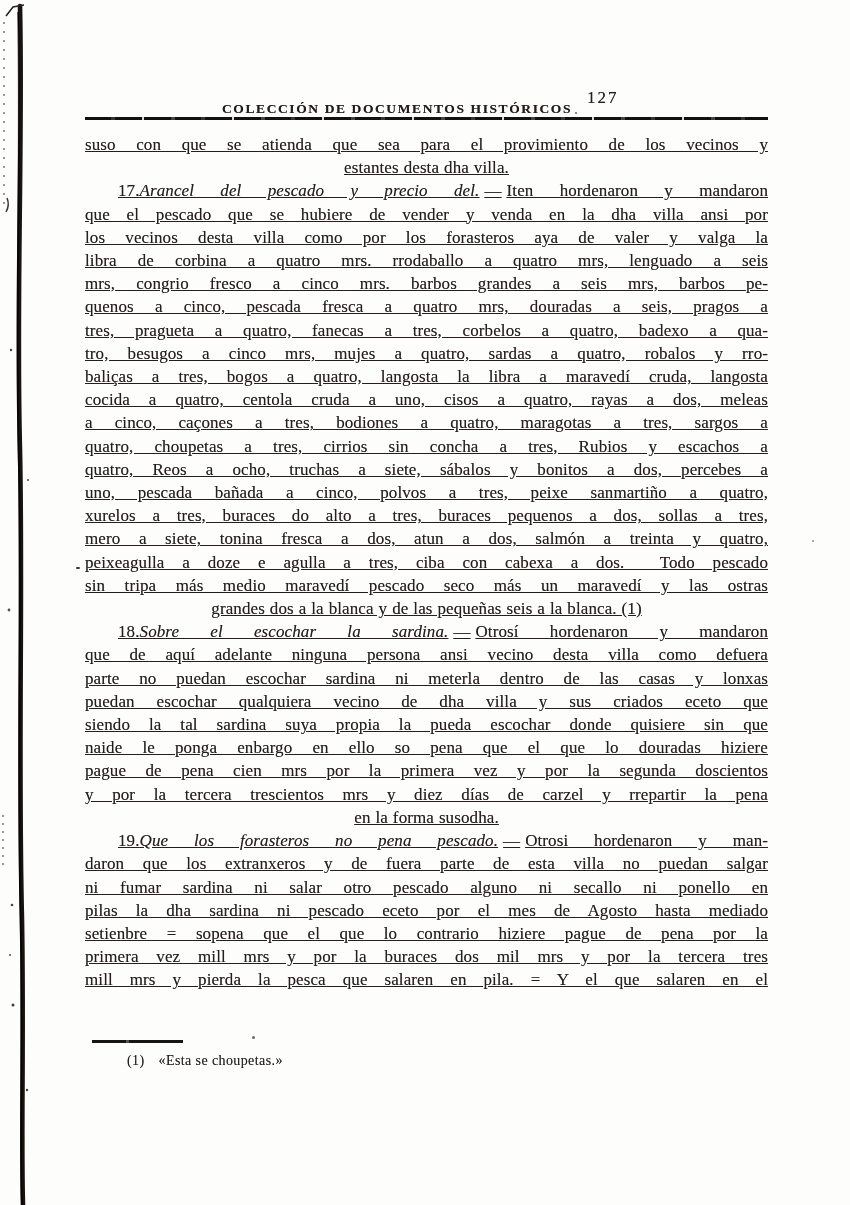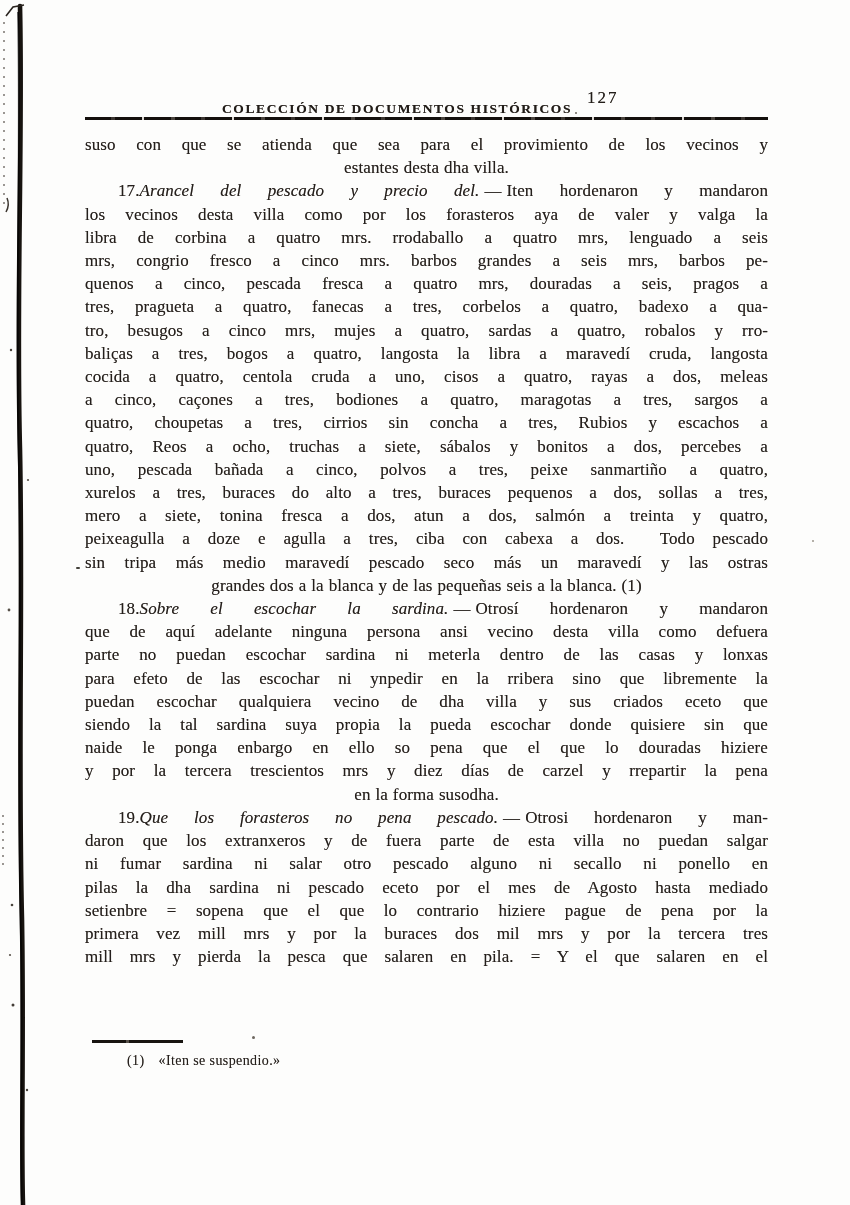--- a/index.html
+++ b/index.html
@@ -31,20 +31,21 @@
       #14100d 0 26px,#3c3631 26px 30px,#14100d 30px 57px,
       #dedad4 57px 59px,#14100d 59px 86px,#4a443e 86px 90px);
   }
 
   
   .pagebody{
     position:absolute;left:85px;top:133px;width:683px;
     font-size:17px;line-height:23.2px;
     letter-spacing:.1px;word-spacing:.6px;
     text-shadow:0 0 .55px rgba(40,28,16,.5);
+    text-decoration:underline;
   }
   .line{min-height:23.2px;text-align:center;}
   .line.justify{text-align:justify;text-align-last:justify;}
   .line.indent{text-indent:33px;}
   .num{}
   .ital{font-style:italic;margin-right:4px;}
   .dash{margin:0 5px 0 1px;}
 
   
   .footnote-rule{
@@ -87,56 +88,57 @@
 <div class="header">
   <span class="htitle">COLECCIÓN DE DOCUMENTOS HISTÓRICOS</span>
   <span class="pagenum">127</span>
 </div>
 <div class="header-rule"></div>
 
 <div class="pagebody">
     <div class="line justify">suso con que se atienda que sea para el provimiento de los vecinos y</div>
     <div class="line">estantes desta dha villa.</div>
     <div class="line justify indent"><span class="num">17.</span><span class="ital">Arancel del pescado y precio del.</span><span class="dash">—</span>Iten hordenaron y mandaron</div>
+    <div class="line justify">que el pescado que se hubiere de vender y venda en la dha villa ansi por</div>
     <div class="line justify">los vecinos desta villa como por los forasteros aya de valer y valga la</div>
     <div class="line justify">libra de corbina a quatro mrs. rrodaballo a quatro mrs, lenguado a seis</div>
     <div class="line justify">mrs, congrio fresco a cinco mrs. barbos grandes a seis mrs, barbos pe-</div>
     <div class="line justify">quenos a cinco, pescada fresca a quatro mrs, douradas a seis, pragos a</div>
     <div class="line justify">tres, pragueta a quatro, fanecas a tres, corbelos a quatro, badexo a qua-</div>
     <div class="line justify">tro, besugos a cinco mrs, mujes a quatro, sardas a quatro, robalos y rro-</div>
     <div class="line justify">baliças a tres, bogos a quatro, langosta la libra a maravedí cruda, langosta</div>
     <div class="line justify">cocida a quatro, centola cruda a uno, cisos a quatro, rayas a dos, meleas</div>
     <div class="line justify">a cinco, caçones a tres, bodiones a quatro, maragotas a tres, sargos a</div>
     <div class="line justify">quatro, choupetas a tres, cirrios sin concha a tres, Rubios y escachos a</div>
     <div class="line justify">quatro, Reos a ocho, truchas a siete, sábalos y bonitos a dos, percebes a</div>
     <div class="line justify">uno, pescada bañada a cinco, polvos a tres, peixe sanmartiño a quatro,</div>
     <div class="line justify">xurelos a tres, buraces do alto a tres, buraces pequenos a dos, sollas a tres,</div>
     <div class="line justify">mero a siete, tonina fresca a dos, atun a dos, salmón a treinta y quatro,</div>
     <div class="line justify">peixeagulla a doze e agulla a tres, ciba con cabexa a dos.&nbsp; Todo pescado</div>
     <div class="line justify">sin tripa más medio maravedí pescado seco más un maravedí y las ostras</div>
     <div class="line">grandes dos a la blanca y de las pequeñas seis a la blanca. (1)</div>
     <div class="line justify indent"><span class="num">18.</span><span class="ital">Sobre el escochar la sardina.</span><span class="dash">—</span>Otrosí hordenaron y mandaron</div>
     <div class="line justify">que de aquí adelante ninguna persona ansi vecino desta villa como defuera</div>
     <div class="line justify">parte no puedan escochar sardina ni meterla dentro de las casas y lonxas</div>
-    <div class="line justify">para efeto de las escochar ni ynpedir en la rribera sino que libremente la</div>
     <div class="line justify">puedan escochar qualquiera vecino de dha villa y sus criados eceto que</div>
     <div class="line justify">siendo la tal sardina suya propia la pueda escochar donde quisiere sin que</div>
     <div class="line justify">naide le ponga enbargo en ello so pena que el que lo douradas hiziere</div>
+    <div class="line justify">pague de pena cien mrs por la primera vez y por la segunda doscientos</div>
     <div class="line justify">y por la tercera trescientos mrs y diez días de carzel y rrepartir la pena</div>
     <div class="line">en la forma susodha.</div>
     <div class="line justify indent"><span class="num">19.</span><span class="ital">Que los forasteros no pena pescado.</span><span class="dash">—</span>Otrosi hordenaron y man-</div>
     <div class="line justify">daron que los extranxeros y de fuera parte de esta villa no puedan salgar</div>
     <div class="line justify">ni fumar sardina ni salar otro pescado alguno ni secallo ni ponello en</div>
     <div class="line justify">pilas la dha sardina ni pescado eceto por el mes de Agosto hasta mediado</div>
     <div class="line justify">setienbre = sopena que el que lo contrario hiziere pague de pena por la</div>
     <div class="line justify">primera vez mill mrs y por la buraces dos mil mrs y por la tercera tres</div>
     <div class="line justify">mill mrs y pierda la pesca que salaren en pila. = Y el que salaren en el</div>
   </div>
 
 <div class="footnote-rule"></div>
 <div class="footnote">
-  <span class="fmarker">(1)</span><span>«Iten se suspendio.»</span>
+  <span class="fmarker">(1)</span><span>«Esta se choupetas.»</span>
 </div>
 
 <div class="speck s1"></div>
 <div class="speck s2"></div>
 <div class="speck s3"></div>
 <div class="speck s4"></div>
 
 </body></html>

